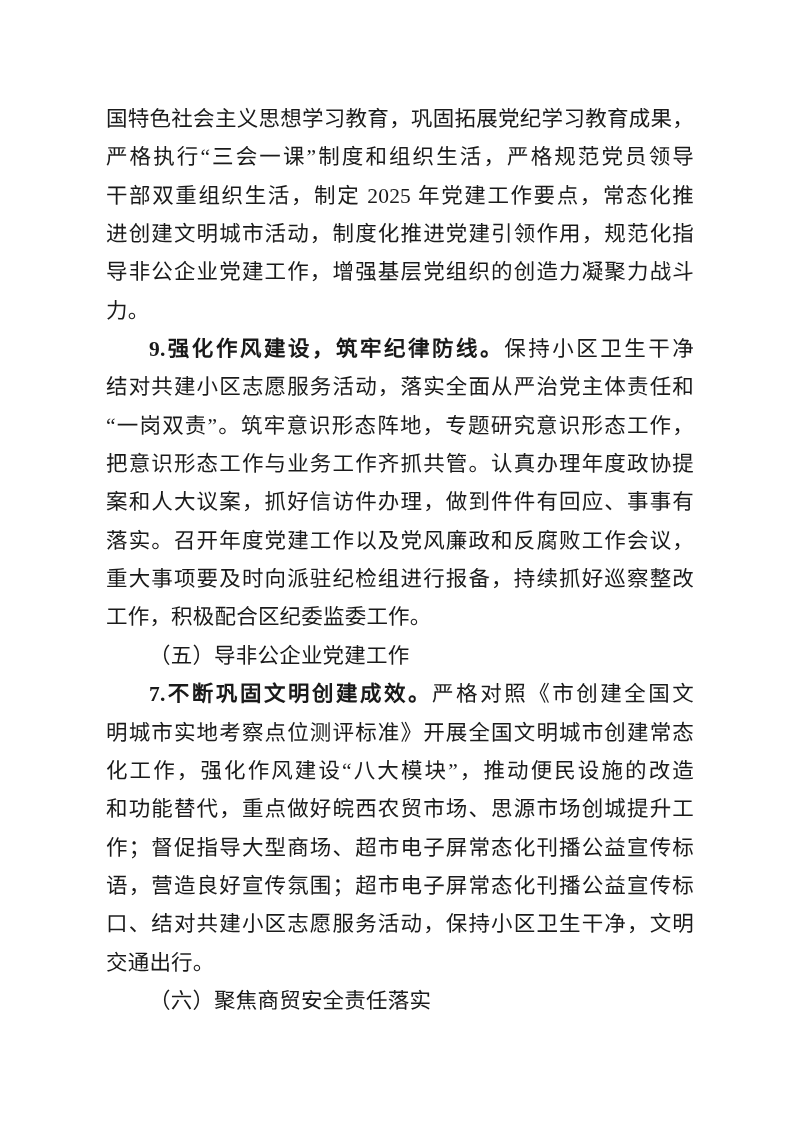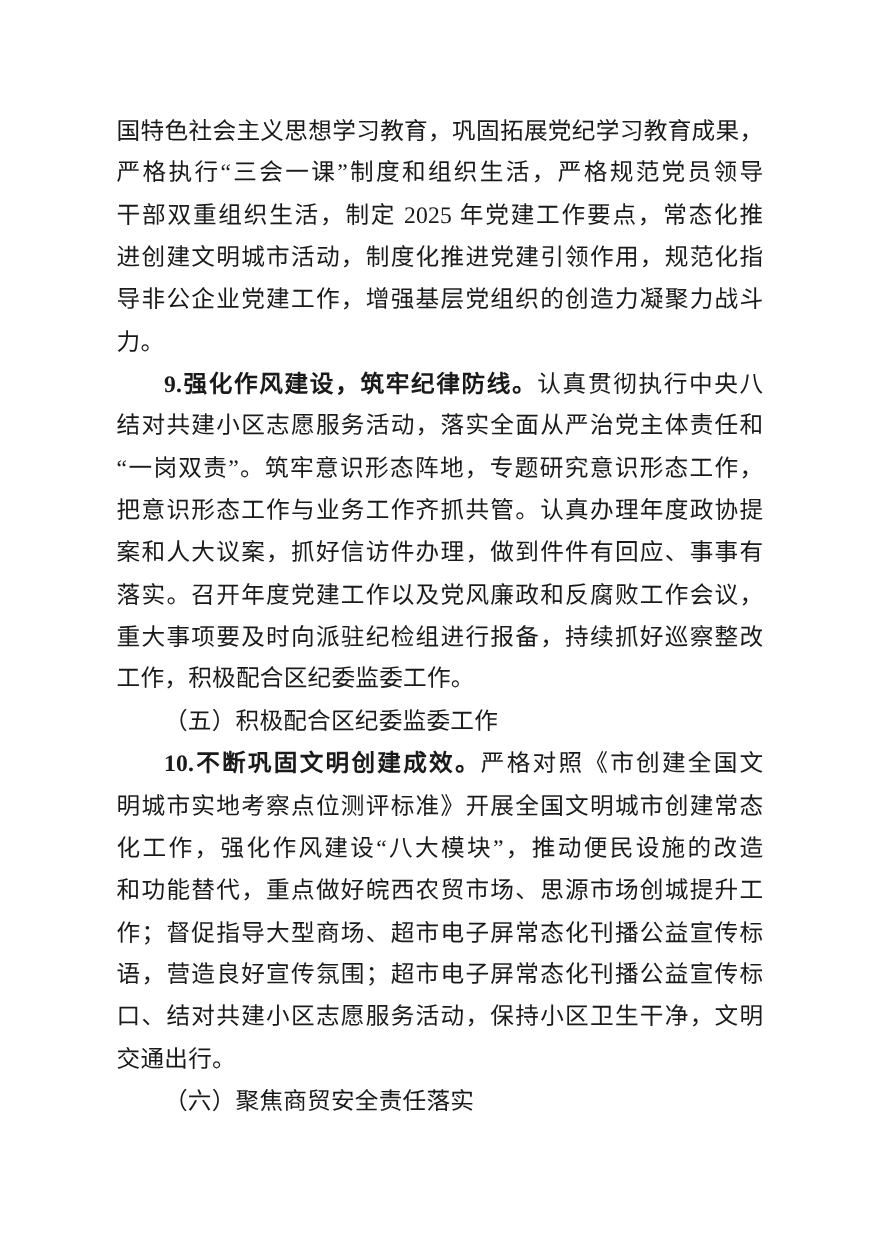--- a/index.html
+++ b/index.html
@@ -56,30 +56,30 @@
 <body>
 
 <div class="page">
   <div class="content">
       <div class="line"><span class="seg-normal">国特色社会主义思想学习教育，巩固拓展党纪学习教育成果，</span></div>
       <div class="line"><span class="seg-normal">严格执行“三会一课”制度和组织生活，严格规范党员领导</span></div>
       <div class="line"><span class="seg-normal">干部双重组织生活，制定 2025 年党建工作要点，常态化推</span></div>
       <div class="line"><span class="seg-normal">进创建文明城市活动，制度化推进党建引领作用，规范化指</span></div>
       <div class="line"><span class="seg-normal">导非公企业党建工作，增强基层党组织的创造力凝聚力战斗</span></div>
       <div class="line last"><span class="seg-normal">力。</span></div>
-      <div class="line indent"><span class="seg-bold">9.强化作风建设，筑牢纪律防线。</span><span class="seg-normal">认真贯彻执行中央八</span></div>
+      <div class="line indent"><span class="seg-bold">9.强化作风建设，筑牢纪律防线。</span><span class="seg-normal">保持小区卫生干净</span></div>
       <div class="line"><span class="seg-normal">结对共建小区志愿服务活动，落实全面从严治党主体责任和</span></div>
       <div class="line"><span class="seg-normal">“一岗双责”。筑牢意识形态阵地，专题研究意识形态工作，</span></div>
       <div class="line"><span class="seg-normal">把意识形态工作与业务工作齐抓共管。认真办理年度政协提</span></div>
       <div class="line"><span class="seg-normal">案和人大议案，抓好信访件办理，做到件件有回应、事事有</span></div>
       <div class="line"><span class="seg-normal">落实。召开年度党建工作以及党风廉政和反腐败工作会议，</span></div>
       <div class="line"><span class="seg-normal">重大事项要及时向派驻纪检组进行报备，持续抓好巡察整改</span></div>
       <div class="line last"><span class="seg-normal">工作，积极配合区纪委监委工作。</span></div>
-      <div class="line indent last"><span class="seg-kaiti">（五）积极配合区纪委监委工作</span></div>
-      <div class="line indent"><span class="seg-bold">10.不断巩固文明创建成效。</span><span class="seg-normal">严格对照《市创建全国文</span></div>
+      <div class="line indent last"><span class="seg-kaiti">（五）导非公企业党建工作</span></div>
+      <div class="line indent"><span class="seg-bold">7.不断巩固文明创建成效。</span><span class="seg-normal">严格对照《市创建全国文</span></div>
       <div class="line"><span class="seg-normal">明城市实地考察点位测评标准》开展全国文明城市创建常态</span></div>
       <div class="line"><span class="seg-normal">化工作，强化作风建设“八大模块”，推动便民设施的改造</span></div>
       <div class="line"><span class="seg-normal">和功能替代，重点做好皖西农贸市场、思源市场创城提升工</span></div>
       <div class="line"><span class="seg-normal">作；督促指导大型商场、超市电子屏常态化刊播公益宣传标</span></div>
       <div class="line"><span class="seg-normal">语，营造良好宣传氛围；超市电子屏常态化刊播公益宣传标</span></div>
       <div class="line"><span class="seg-normal">口、结对共建小区志愿服务活动，保持小区卫生干净，文明</span></div>
       <div class="line last"><span class="seg-normal">交通出行。</span></div>
       <div class="line indent last"><span class="seg-kaiti">（六）聚焦商贸安全责任落实</span></div>
     </div>
 </div>

